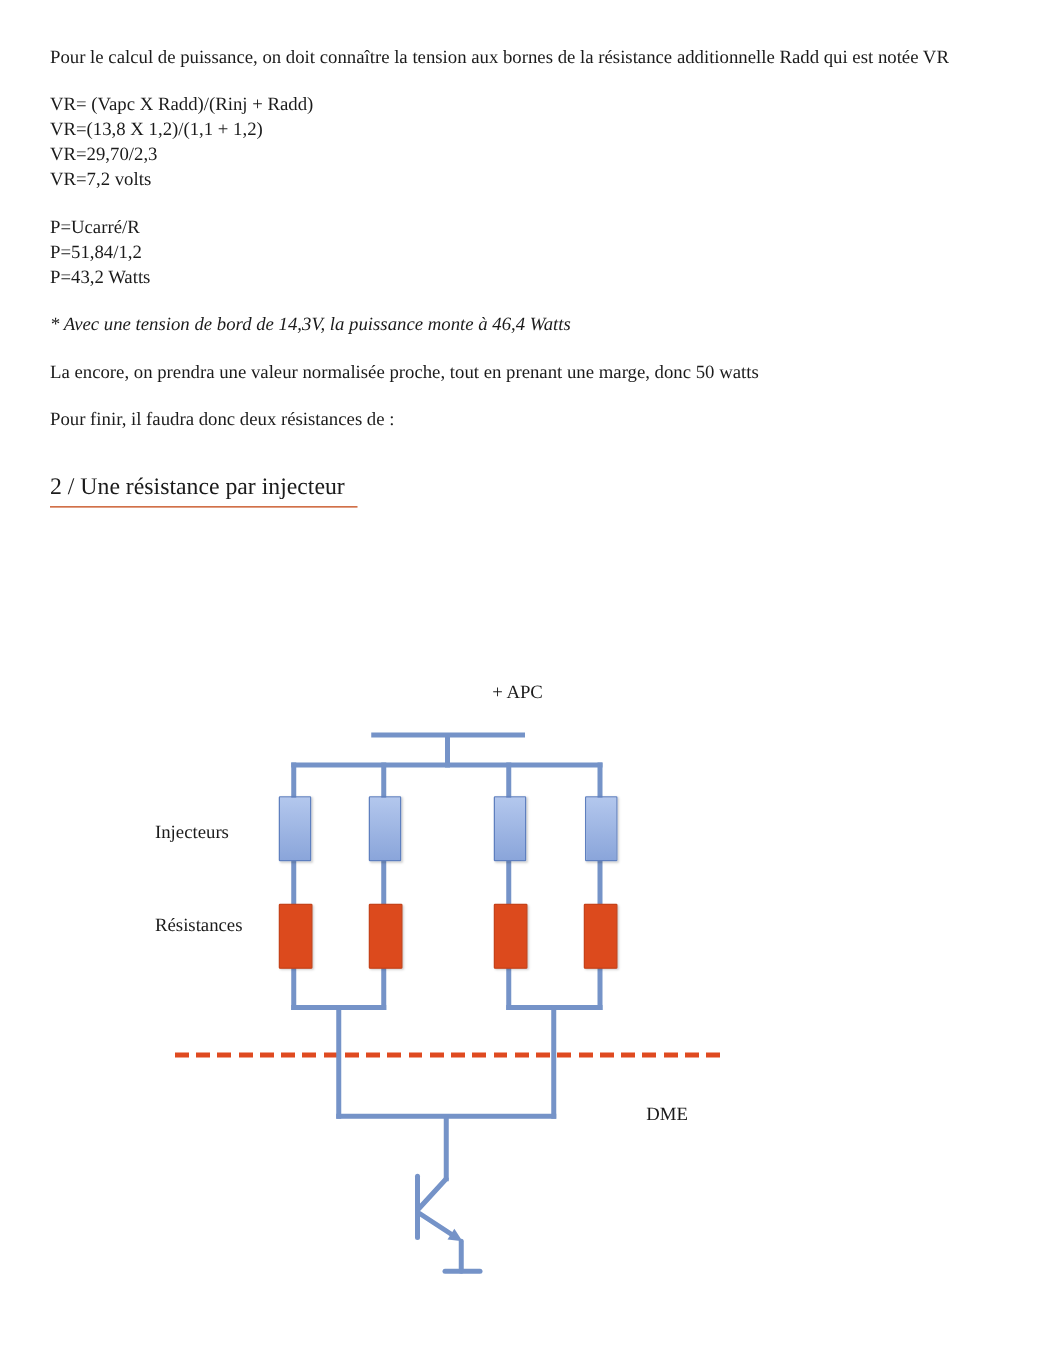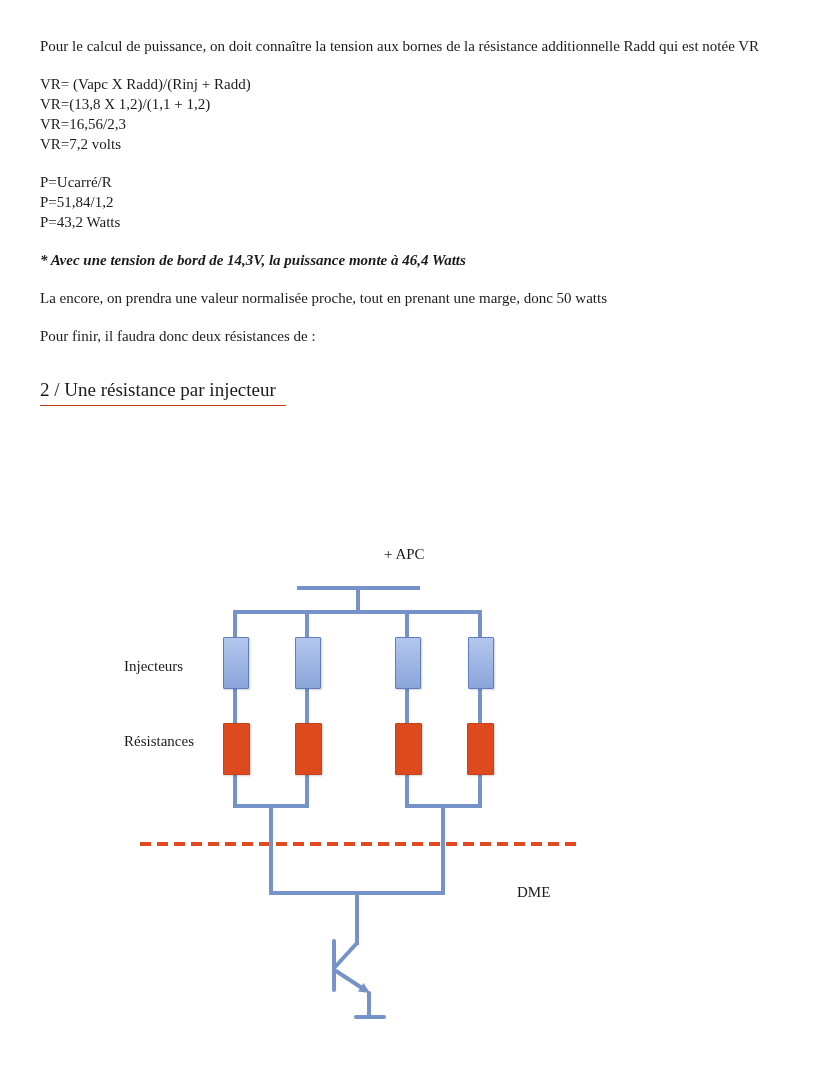--- a/index.html
+++ b/index.html
@@ -15,21 +15,21 @@
   }
   .body-text {
     position: absolute;
     top: 36px;
     left: 40px;
     width: 772px;
     font-size: 15px;
     line-height: 20px;
   }
   .body-text p, .body-text .block { margin: 0 0 18px 0; }
-  .note { font-weight: bold; font-style: italic; }
+  .note { font-weight: normal; font-style: italic; }
   .bold { font-weight: bold; }
   .section-heading {
     display: inline-block;
     margin: 14px 0 0 0;
     font-size: 19px;
     font-weight: normal;
     border-bottom: 1px solid #c2410c;
     padding: 0 10px 3px 0;
     line-height: 24px;
   }
@@ -67,21 +67,21 @@
 <body>
 
 <div class="page">
 
   <div class="body-text">
     <p>Pour le calcul de puissance, on doit connaître la tension aux bornes de la résistance additionnelle Radd qui est notée VR</p>
 
     <div class="block">
       <div>VR= (Vapc X Radd)/(Rinj + Radd)</div>
       <div>VR=(13,8 X 1,2)/(1,1 + 1,2)</div>
-      <div>VR=16,56/2,3</div>
+      <div>VR=29,70/2,3</div>
       <div>VR=7,2 volts</div>
     </div>
 
 
     <div class="block">
       <div>P=Ucarré/R</div>
       <div>P=51,84/1,2</div>
       <div>P=43,2 Watts</div>
     </div>
 
@@ -90,21 +90,21 @@
     <p>La encore, on prendra une valeur normalisée proche, tout en prenant une marge, donc 50 watts</p>
 
     <p>Pour finir, il faudra donc deux résistances de :</p>
 
 
     <h2 class="section-heading">2 / Une résistance par injecteur</h2>
   </div>
 
   <div class="diagram">
 
-    <div class="diagram-label" style="left:384px; top:546px; width:60px; text-align:left;">+ APC</div>
+    <div class="diagram-label" style="left:384px; top:546px; width:60px; text-align:center;">+ APC</div>
     <div class="diagram-label" style="left:124px; top:658px;">Injecteurs</div>
     <div class="diagram-label" style="left:124px; top:733px;">Résistances</div>
     <div class="diagram-label" style="left:517px; top:884px;">DME</div>
 
     <div class="wire" style="left:297px; top:586px; width:123px; height:4px;"></div>
     <div class="wire" style="left:356px; top:588px; width:4px; height:26px;"></div>
 
     <div class="wire" style="left:233px; top:610px; width:249px; height:4px;"></div>
 
     <div class="wire" style="left:233px; top:610px; width:4px; height:30px;"></div>

